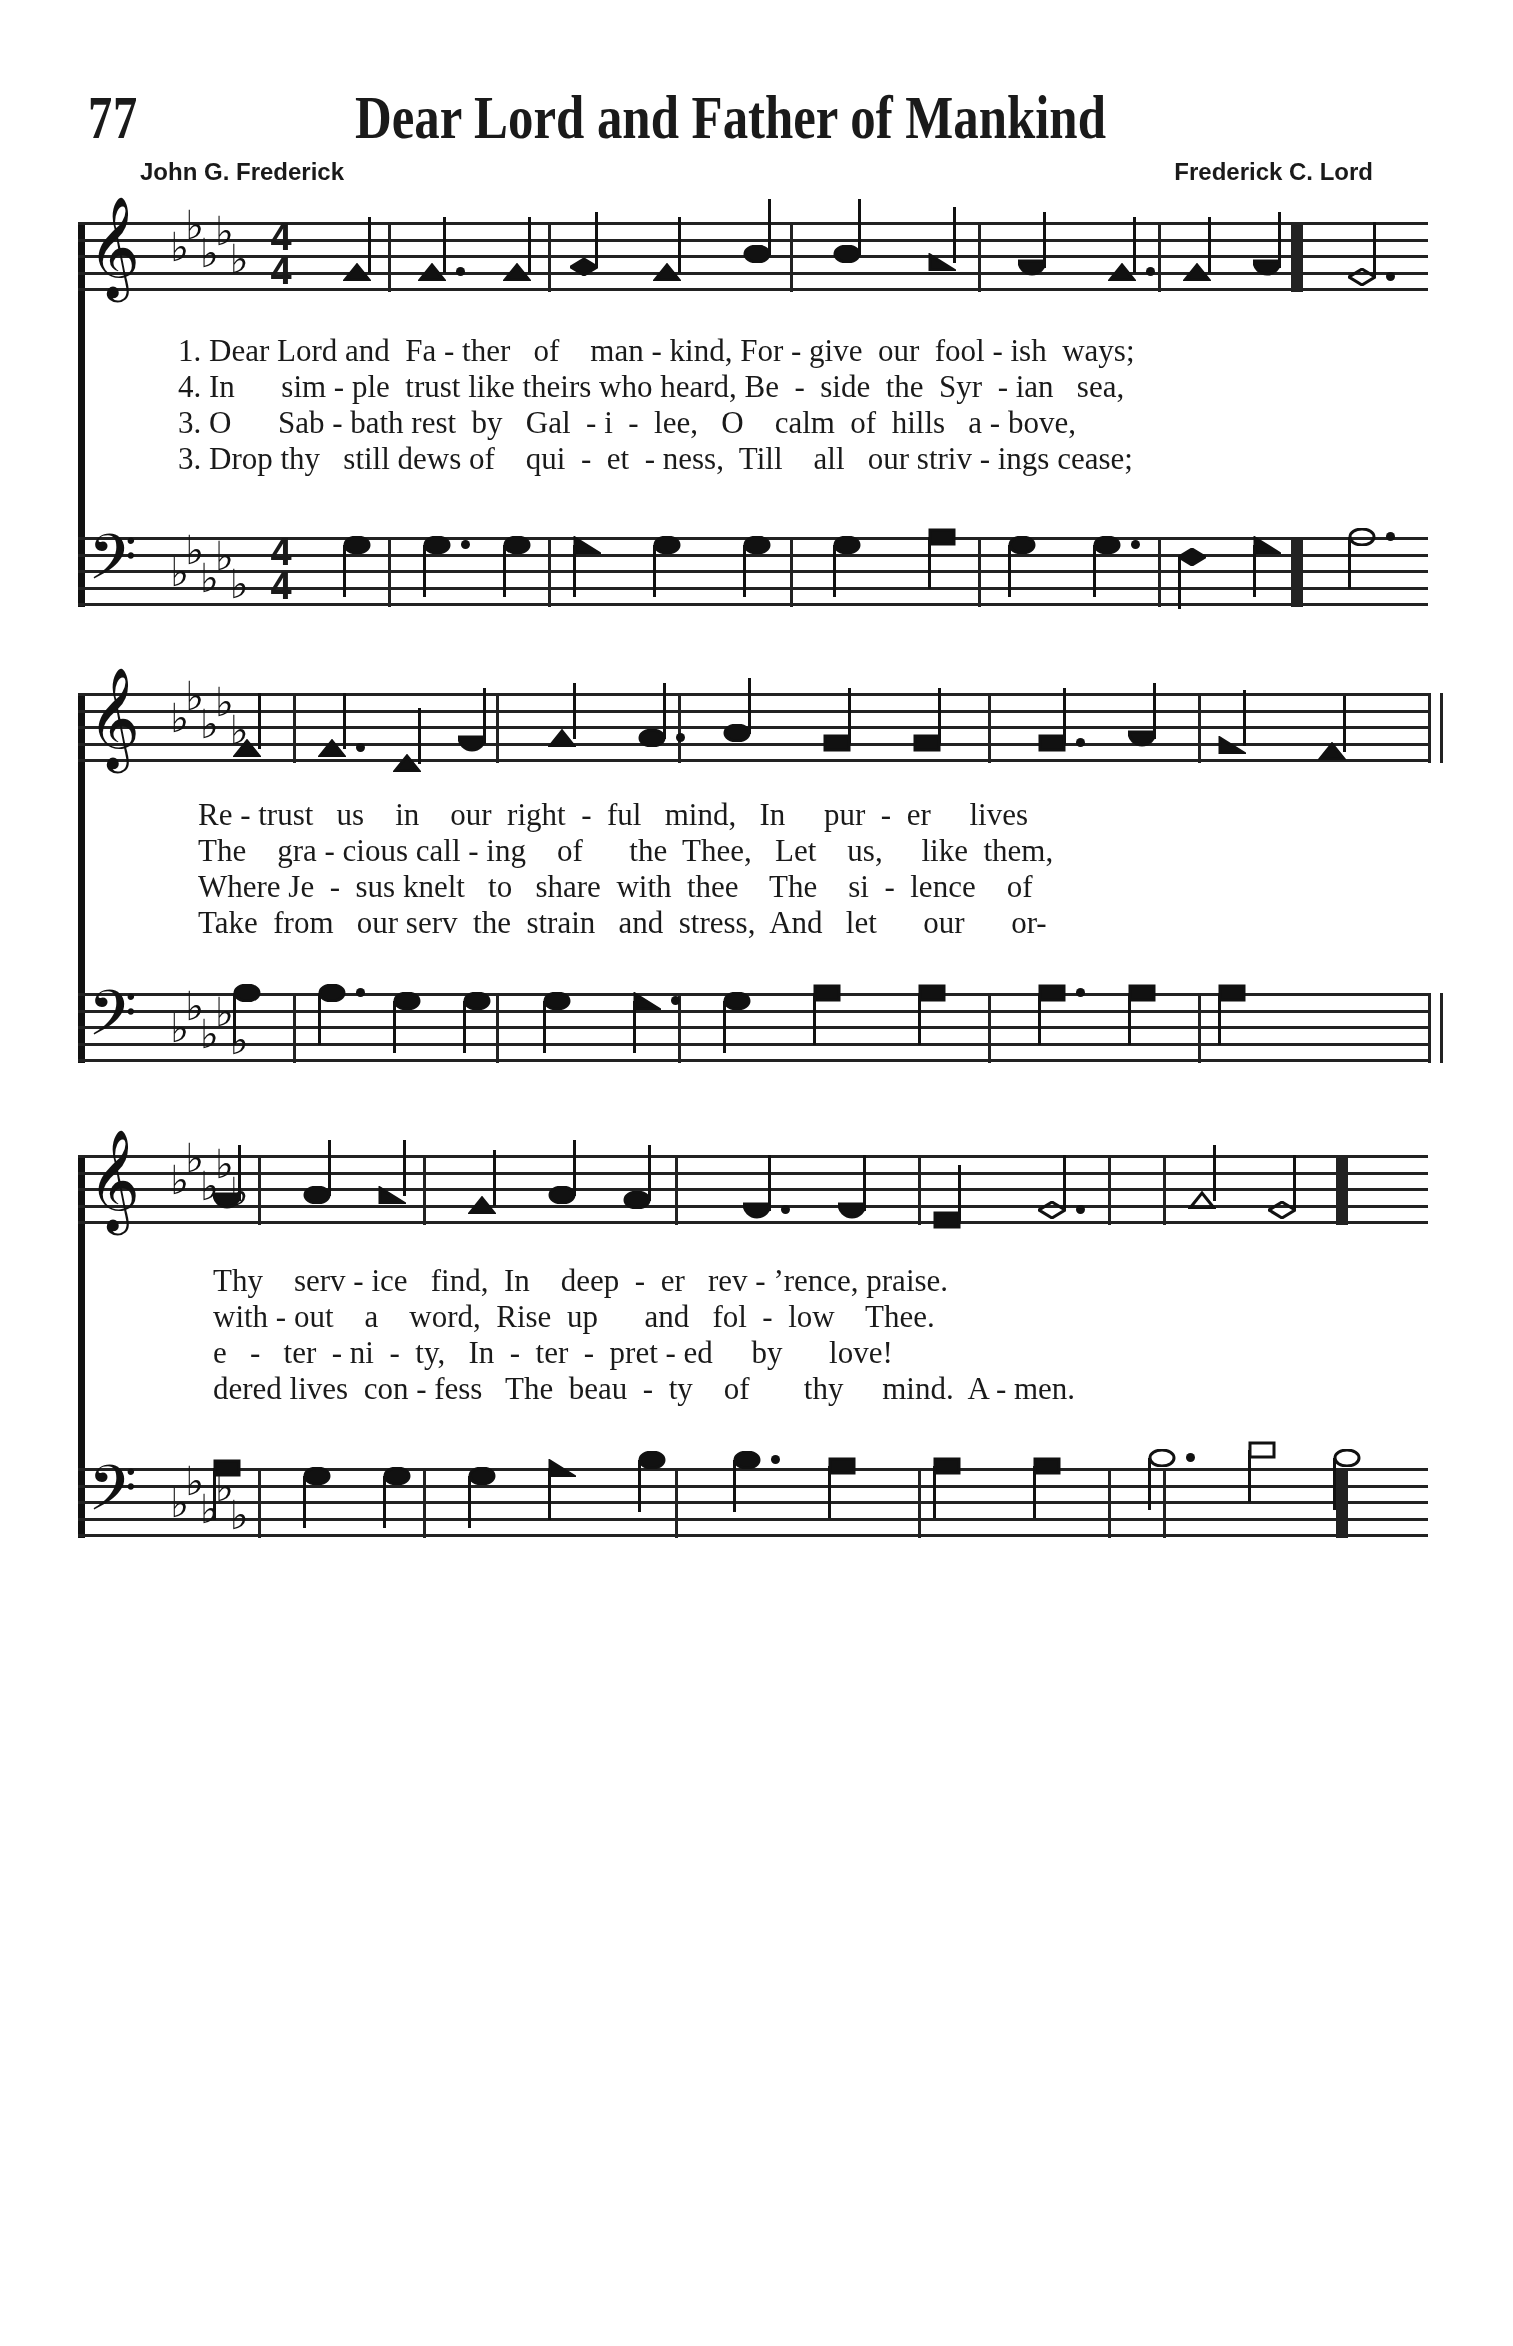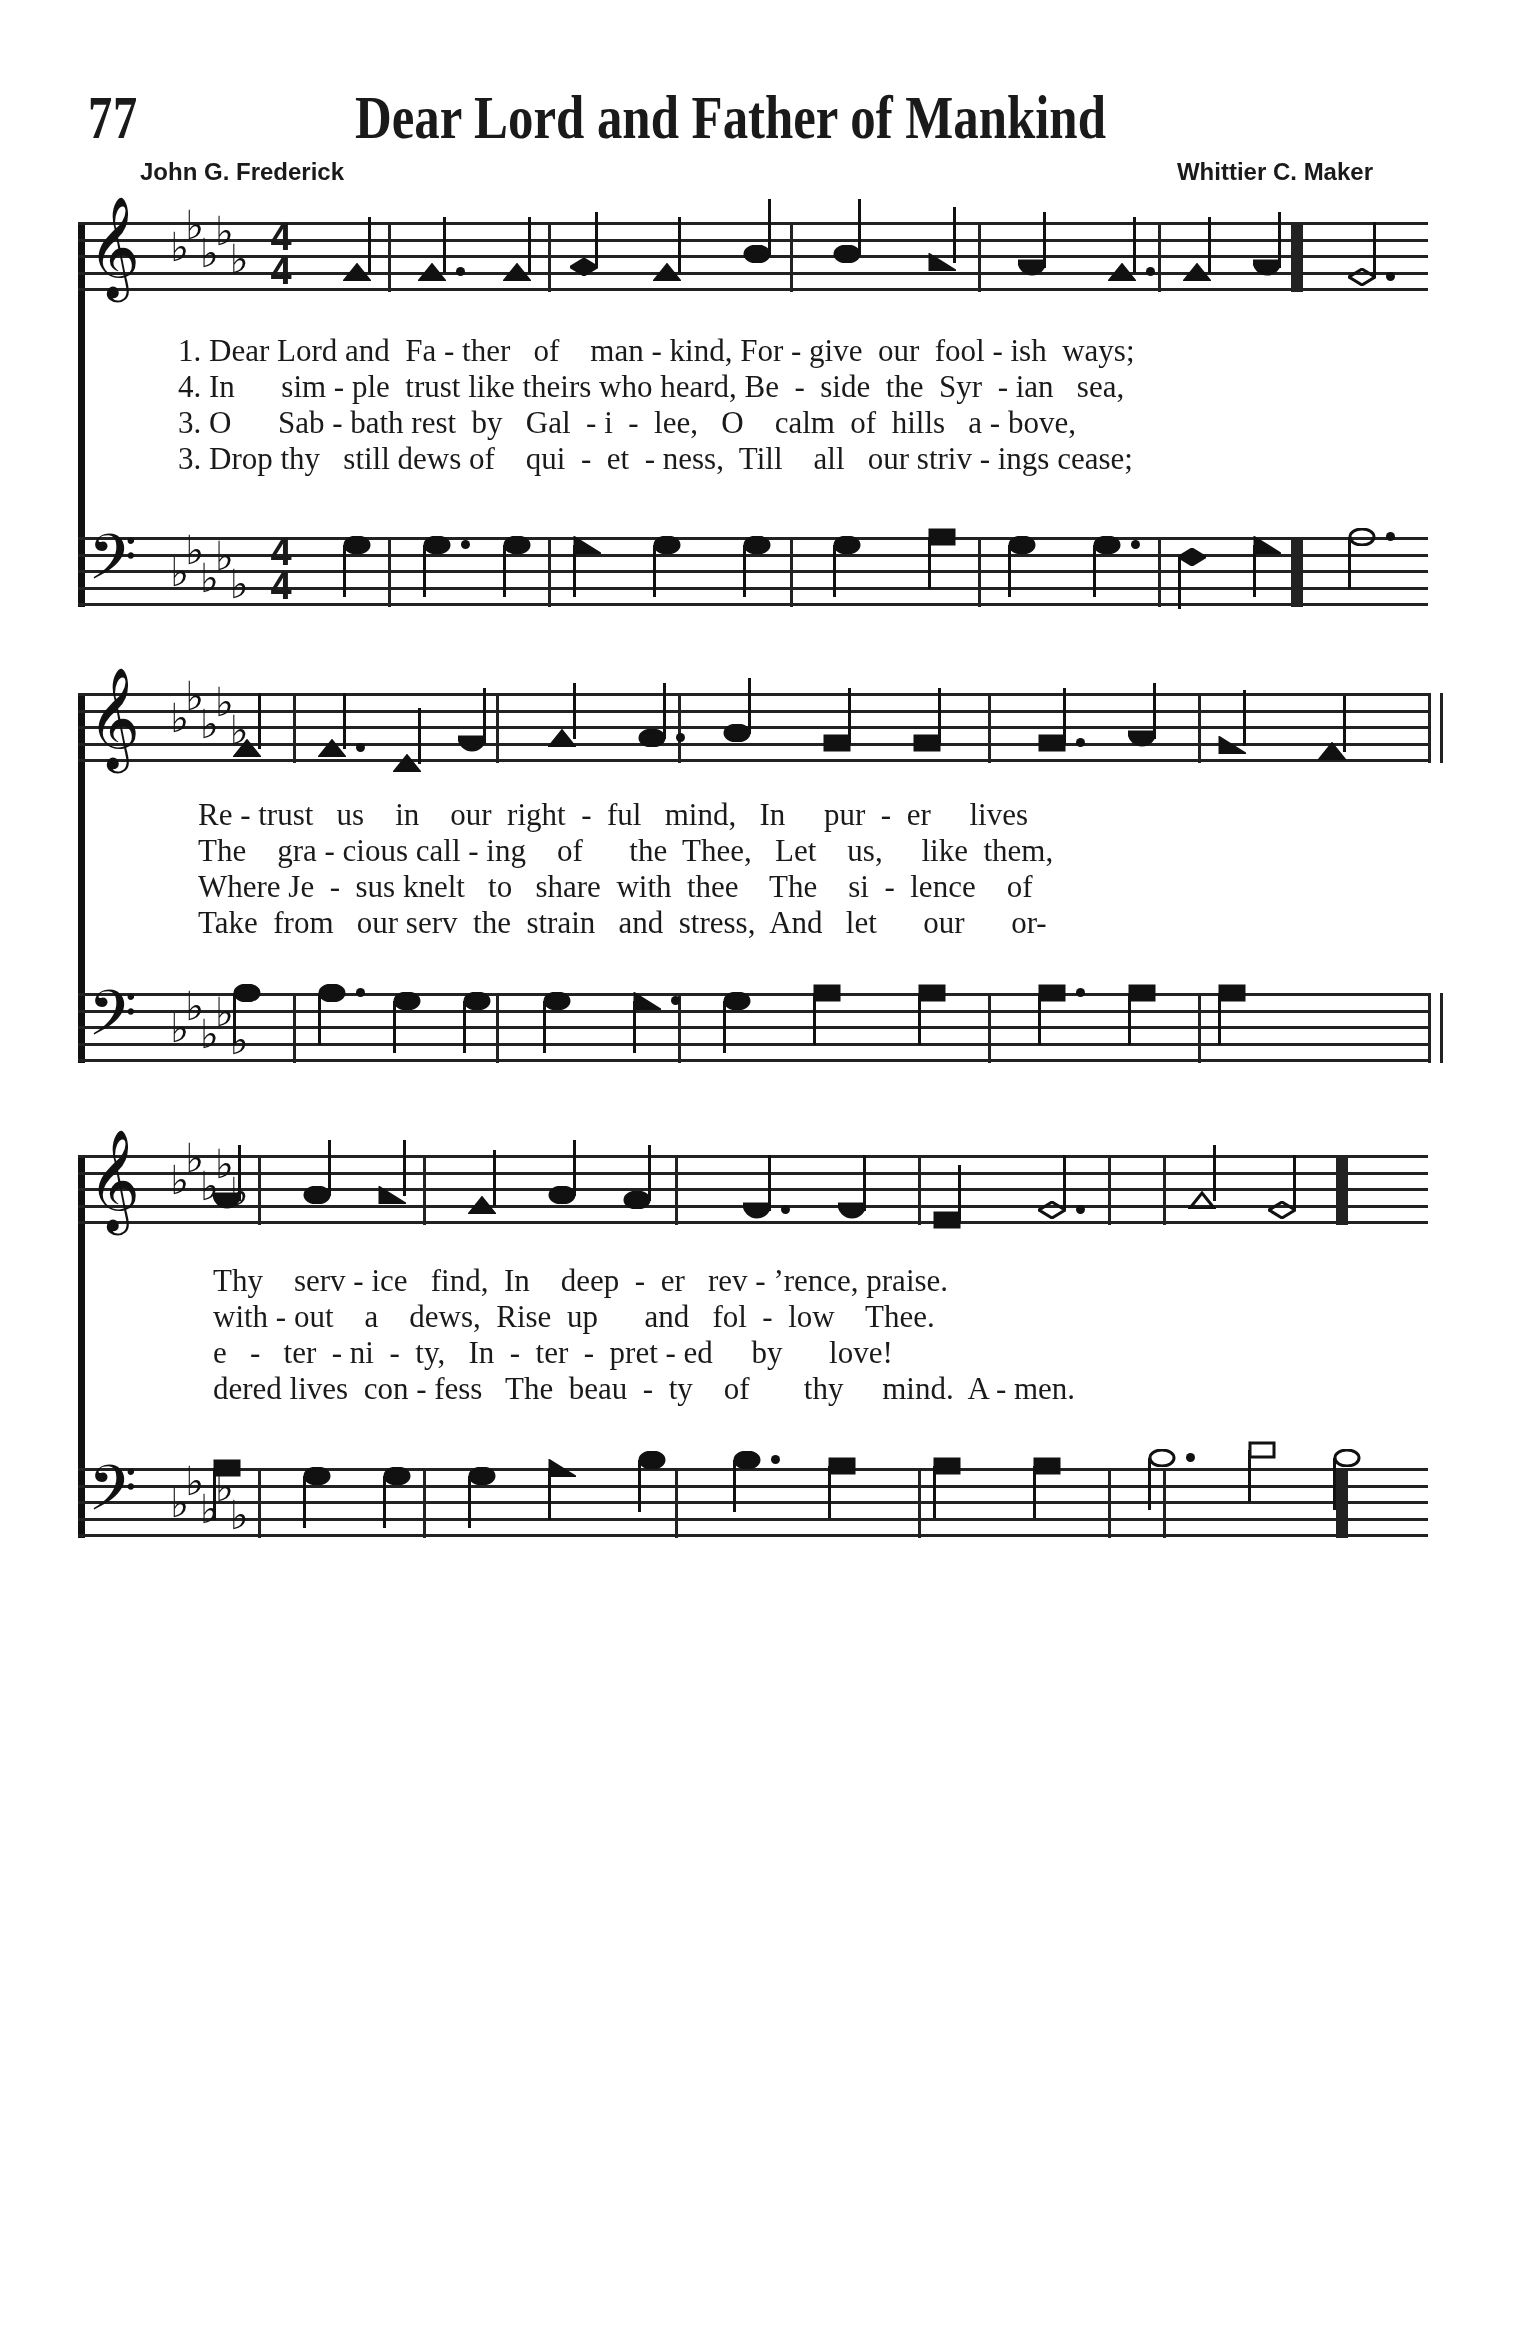--- a/index.html
+++ b/index.html
@@ -36,21 +36,21 @@
 
   .lyrics { position:absolute; left:0; width:1350px; }
   .lyric-line { position:absolute; white-space:pre; font-size:31px; line-height:36px; }
 </style>
 </head>
 <body>
 
 <div class="hymn-number">77</div>
 <div class="hymn-title">Dear Lord and Father of Mankind</div>
 <div class="credit words">John G. Frederick</div>
-<div class="credit music">Whittier C. Maker</div>
+<div class="credit music">Frederick C. Lord</div>
 
 <div id="systems">
     <div class="system" style="top: 222px; height: 385px;">
       <div class="brace-line" style="top: 0px; height: 385px;"></div>
       <div class="staff" style="top: 0px;">
         <div class="line" style="top: 0px;"></div>
         <div class="line" style="top: 16.5px;"></div>
         <div class="line" style="top: 33px;"></div>
         <div class="line" style="top: 49.5px;"></div>
         <div class="line" style="top: 66px;"></div>
@@ -633,18 +633,18 @@
         </div>
         <div class="note" style="left: 1255px; top: -19px;">
           <div class="head"><svg width="28" height="18" viewBox="0 0 28 18">
               <ellipse cx="14" cy="9" rx="12" ry="8" fill="none" stroke="#111" stroke-width="3"></ellipse>
             </svg></div>
           <div class="stem" style="left: 0px; top: 9px; height: 52px;"></div>
         </div>
       </div>
       <div class="lyrics" style="top: 108px;">
         <div class="lyric-line" style="left: 135px; top: 0px;">Thy    serv - ice   find,  In    deep  -  er   rev - ’rence, praise.</div>
-        <div class="lyric-line" style="left: 135px; top: 36px;">with - out    a    dews,  Rise  up      and   fol  -  low    Thee.</div>
+        <div class="lyric-line" style="left: 135px; top: 36px;">with - out    a    word,  Rise  up      and   fol  -  low    Thee.</div>
         <div class="lyric-line" style="left: 135px; top: 72px;">e   -   ter  - ni  -  ty,   In  -  ter  -  pret - ed     by      love!</div>
         <div class="lyric-line" style="left: 135px; top: 108px;">dered lives  con - fess   The  beau  -  ty    of       thy     mind.  A - men.</div>
       </div>
     </div>
   </div>
 
 </body></html>

